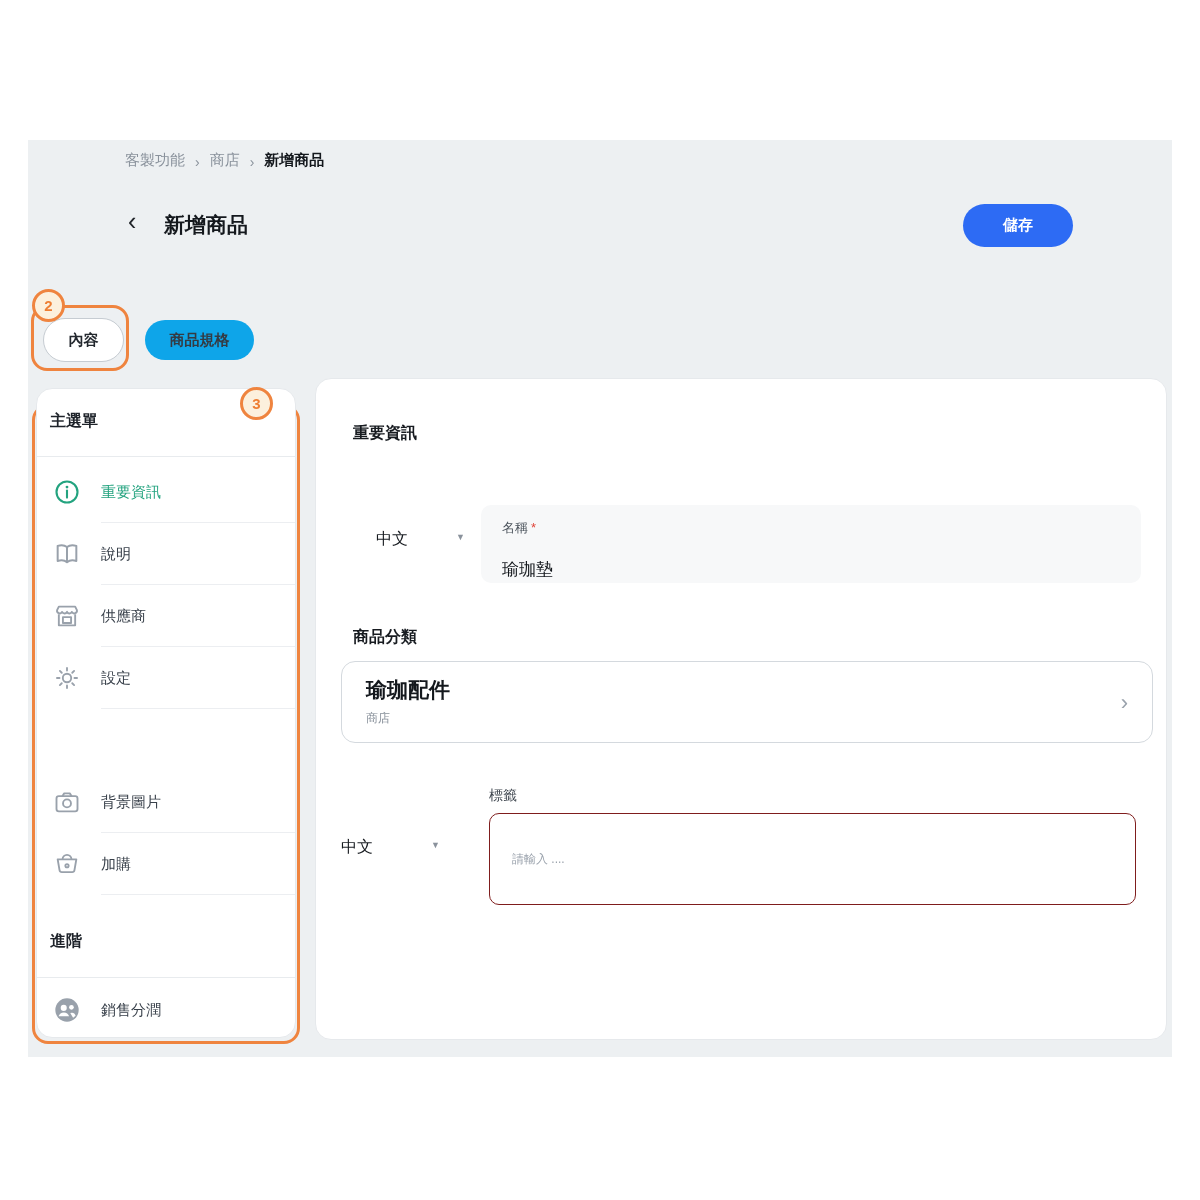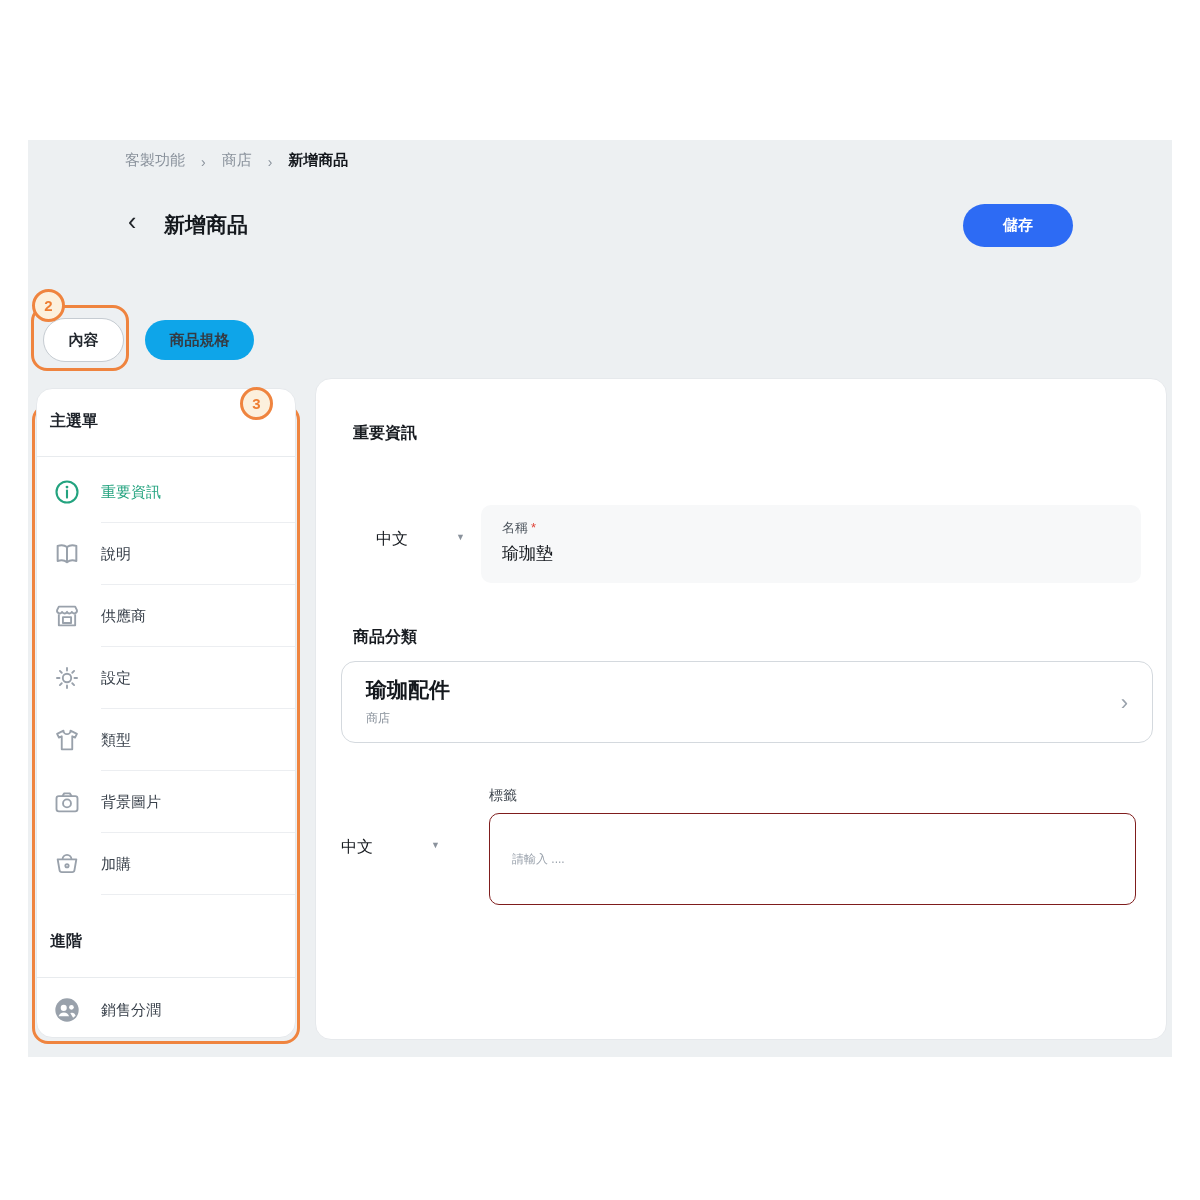--- a/index.html
+++ b/index.html
@@ -2,21 +2,21 @@
 <html><head>
 <meta charset="utf-8">
 <style>
   * { margin:0; padding:0; box-sizing:border-box; }
   html,body { background:#ffffff; }
   body { font-family:"Liberation Sans", sans-serif; color:#171b20; }
   .canvas { position:relative; width:1200px; height:1200px; background:#fff; overflow:hidden; }
   .page-bg { position:absolute; left:28px; top:140px; width:1144px; height:917px; background:#edf0f2; }
 
   
-  .breadcrumb { position:absolute; left:125px; top:151px; display:flex; align-items:flex-end; gap:16px;
+  .breadcrumb { position:absolute; left:125px; top:151px; display:flex; align-items:flex-end; gap:10px;
                 font-size:15px; color:#8a929c; }
   .breadcrumb .sep { font-size:14px; color:#8a929c; }
   .breadcrumb .crumb-active { color:#14181d; font-weight:bold; }
 
   
   .back-icon { position:absolute; left:128px; top:204px; font-size:25px; color:#22262b; cursor:pointer; line-height:1.4; }
   .page-title { position:absolute; left:164px; top:211px; font-size:21px; font-weight:bold; color:#14181d; }
   .btn { position:absolute; display:flex; align-items:center; justify-content:center;
          font-size:15px; font-weight:600; cursor:pointer; }
   .btn-cancel { left:812px; top:205px; width:143px; height:42px; border-radius:21px; background:#ffffff; color:#14181d; }
@@ -66,21 +66,21 @@
   .lang-2 { left:25px; top:458px; }
   .lang-select .lang-txt { font-size:16px; color:#171b20; }
   .lang-select .caret { font-size:9px; color:#8a929c; transform:translateY(-3px); }
   .lang-1 .caret { margin-left:48px; }
   .lang-2 .caret { margin-left:58px; }
 
   .name-card { position:absolute; left:165px; top:126px; width:660px; height:78px; background:#f7f8f9;
                border-radius:10px; padding:13px 21px; cursor:text; }
   .field-label { font-size:13px; color:#4a525b; }
   .req { color:#e0453a; font-size:13px; margin-left:3px; }
-  .name-value { margin-top:5px; font-size:17px; color:#14181d; }
+  .name-value { margin-top:21px; font-size:17px; color:#14181d; }
 
   .cat-card { position:absolute; left:25px; top:282px; width:812px; height:82px; background:#fff;
               border:1px solid #d4d9de; border-radius:14px; padding:14px 24px; cursor:pointer; }
   .cat-title { font-size:21px; font-weight:bold; color:#14181d; }
   .cat-sub { margin-top:6px; font-size:12px; color:#89919b; }
   .cat-chevron { position:absolute; right:24px; top:28px; font-size:22px; color:#9aa2ac; }
 
   .tag-label { position:absolute; left:173px; top:408px; font-size:14px; color:#3d444d; }
   .tag-input { position:absolute; left:173px; top:434px; width:647px; height:92px; background:#fff;
                border:1px solid #7f1d1d; border-radius:10px; padding:0 22px; font-size:12px;
@@ -156,29 +156,20 @@
       <span class="icn">
         <svg viewBox="0 0 24 24" fill="none" stroke="currentColor" stroke-width="1.6" stroke-linecap="round">
             <circle cx="12" cy="12" r="3.6"></circle>
             <path d="M12 3.4v2.2M12 18.4v2.2M3.4 12h2.2M18.4 12h2.2M5.9 5.9l1.6 1.6M16.5 16.5l1.6 1.6M18.1 5.9l-1.6 1.6M7.5 16.5l-1.6 1.6"></path>
           </svg>
       </span>
       <span class="lbl">設定</span>
       <span class="row-divider"></span>
     </div>
 
-    <div class="side-item" style="top:320px;">
-      <span class="icn">
-        <svg viewBox="0 0 24 24" fill="none" stroke="currentColor" stroke-width="1.6" stroke-linejoin="round">
-            <path d="M9 4L3.5 6.8l1.6 3.1 2.4-1.1V20h9V8.8l2.4 1.1 1.6-3.1L15 4a3 3 0 01-6 0z"></path>
-          </svg>
-      </span>
-      <span class="lbl">類型</span>
-      <span class="row-divider"></span>
-    </div>
 
     <div class="side-item" style="top:382px;">
       <span class="icn">
         <svg viewBox="0 0 24 24" fill="none" stroke="currentColor" stroke-width="1.6" stroke-linejoin="round">
             <rect x="3" y="7" width="18" height="13" rx="2"></rect>
             <path d="M8 7l1.6-2.4h4.8L16 7"></path>
             <circle cx="12" cy="13.2" r="3.4"></circle>
           </svg>
       </span>
       <span class="lbl">背景圖片</span>

